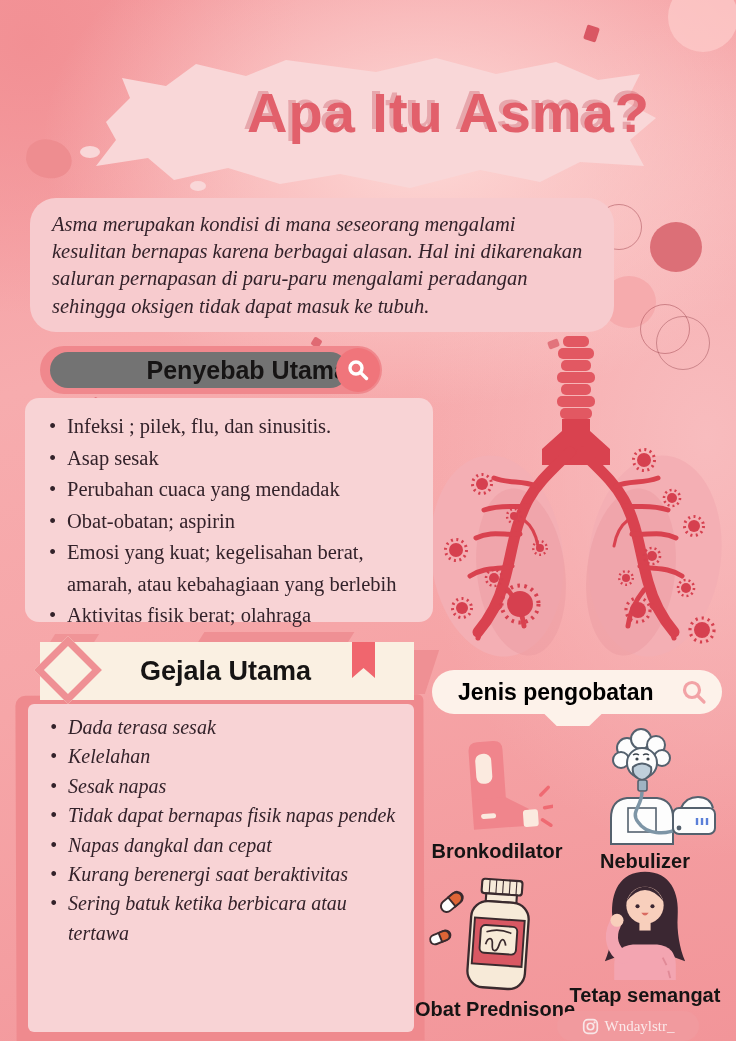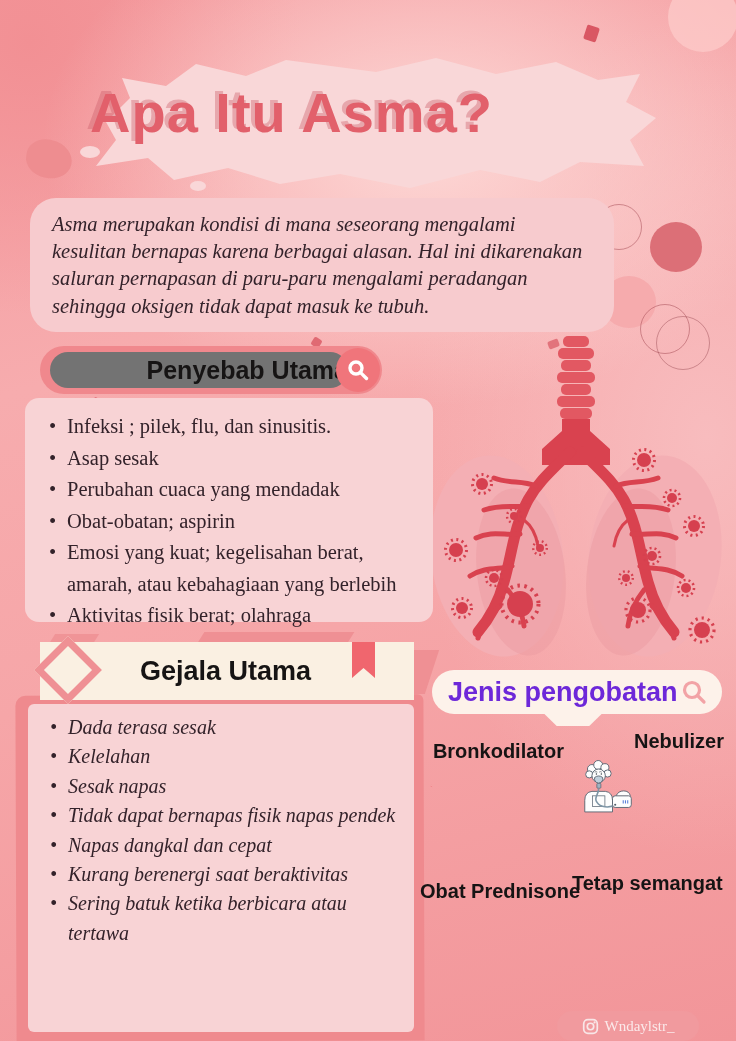--- a/index.html
+++ b/index.html
@@ -13,21 +13,21 @@
       radial-gradient(420px 420px at 4% 4%, #f29094 0%, rgba(242,144,148,0) 65%),
       linear-gradient(165deg, #f49a9e 0%, #f7acae 32%, #f6a6a8 58%, #f29599 100%);
   }
   
   .decor { position:absolute; }
   .ring { border-radius:50%; border:1.5px solid rgba(170,80,90,.55); background:transparent; }
   .speck { background:#d95763; border-radius:2px; }
   
   .splash { position:absolute; left:78px; top:56px; width:586px; height:138px; z-index:1; }
   .title {
-    position:absolute; left:90px; top:80px; width:560px; text-align:left; z-index:2;
+    position:absolute; left:90px; top:80px; width:560px; text-align:right; z-index:2;
     font-size:56px; font-weight:800; letter-spacing:1px; color:#e2606b;
     text-shadow:-4px -3px 0 rgba(206,96,108,.4);
   }
   
   .intro-card {
     position:absolute; left:30px; top:198px; width:584px; height:134px; z-index:2;
     background:#f7cbce; border-radius:26px; padding:13px 20px 12px 22px;
   }
   .intro-card p {
     font-family:"Liberation Serif", serif; font-size:20.5px; line-height:27.2px; color:#33222a;font-style:italic;
@@ -61,25 +61,25 @@
   .bookmark { position:absolute; left:352px; top:642px; z-index:4; }
   
   .symptoms-back { position:absolute; left:16px; top:695px; width:408px; height:346px; z-index:1;
     background:#ef8a8e; border-radius:10px 6px 0 0; transform:rotate(-.2deg); }
   .symptoms-card { position:absolute; left:28px; top:704px; width:386px; height:328px; z-index:2;
     background:#f8d3d5; border-radius:6px; padding:9px 12px 0 20px;font-style:italic; }
   .symptoms-card ul.blist li { font-size:20px; line-height:29.4px; }
   
   .treat-bar { position:absolute; left:432px; top:670px; width:290px; height:44px; z-index:3;
     background:#fdf2ea; border-radius:22px; display:flex; align-items:center; }
-  .treat-bar span { font-size:27px; font-weight:800; color:#6d28d9; margin-left:16px; flex:1; }
+  .treat-bar span { font-size:23px; font-weight:800; color:#000000; margin-left:26px; flex:1; }
   .treat-bar .mag { margin-right:14px; }
   .treat-tail { position:absolute; left:536px; top:713px; width:74px; height:13px; z-index:2;
     background:#fdf2ea; clip-path:polygon(10% 0,90% 0,72% 100%,28% 100%); }
-  .treat-item { position:absolute; display:flex; z-index:2; }
+  .treat-item { position:absolute; display:flex; flex-direction:column; align-items:center; z-index:2; }
   .treat-item .tlabel { font-size:20px; font-weight:800; color:#161414; margin-top:4px; white-space:nowrap; }
   
   .ig-pill { position:absolute; left:557px; top:1011px; width:142px; height:30px; z-index:3;
     background:#f19a9e; border-radius:16px; display:flex; align-items:center; justify-content:center; gap:6px; }
   .ig-pill span { font-family:"Liberation Serif", serif; font-size:15px; color:#fbe9ea; }
 </style>
 </head>
 <body>
 
 <div class="poster">

